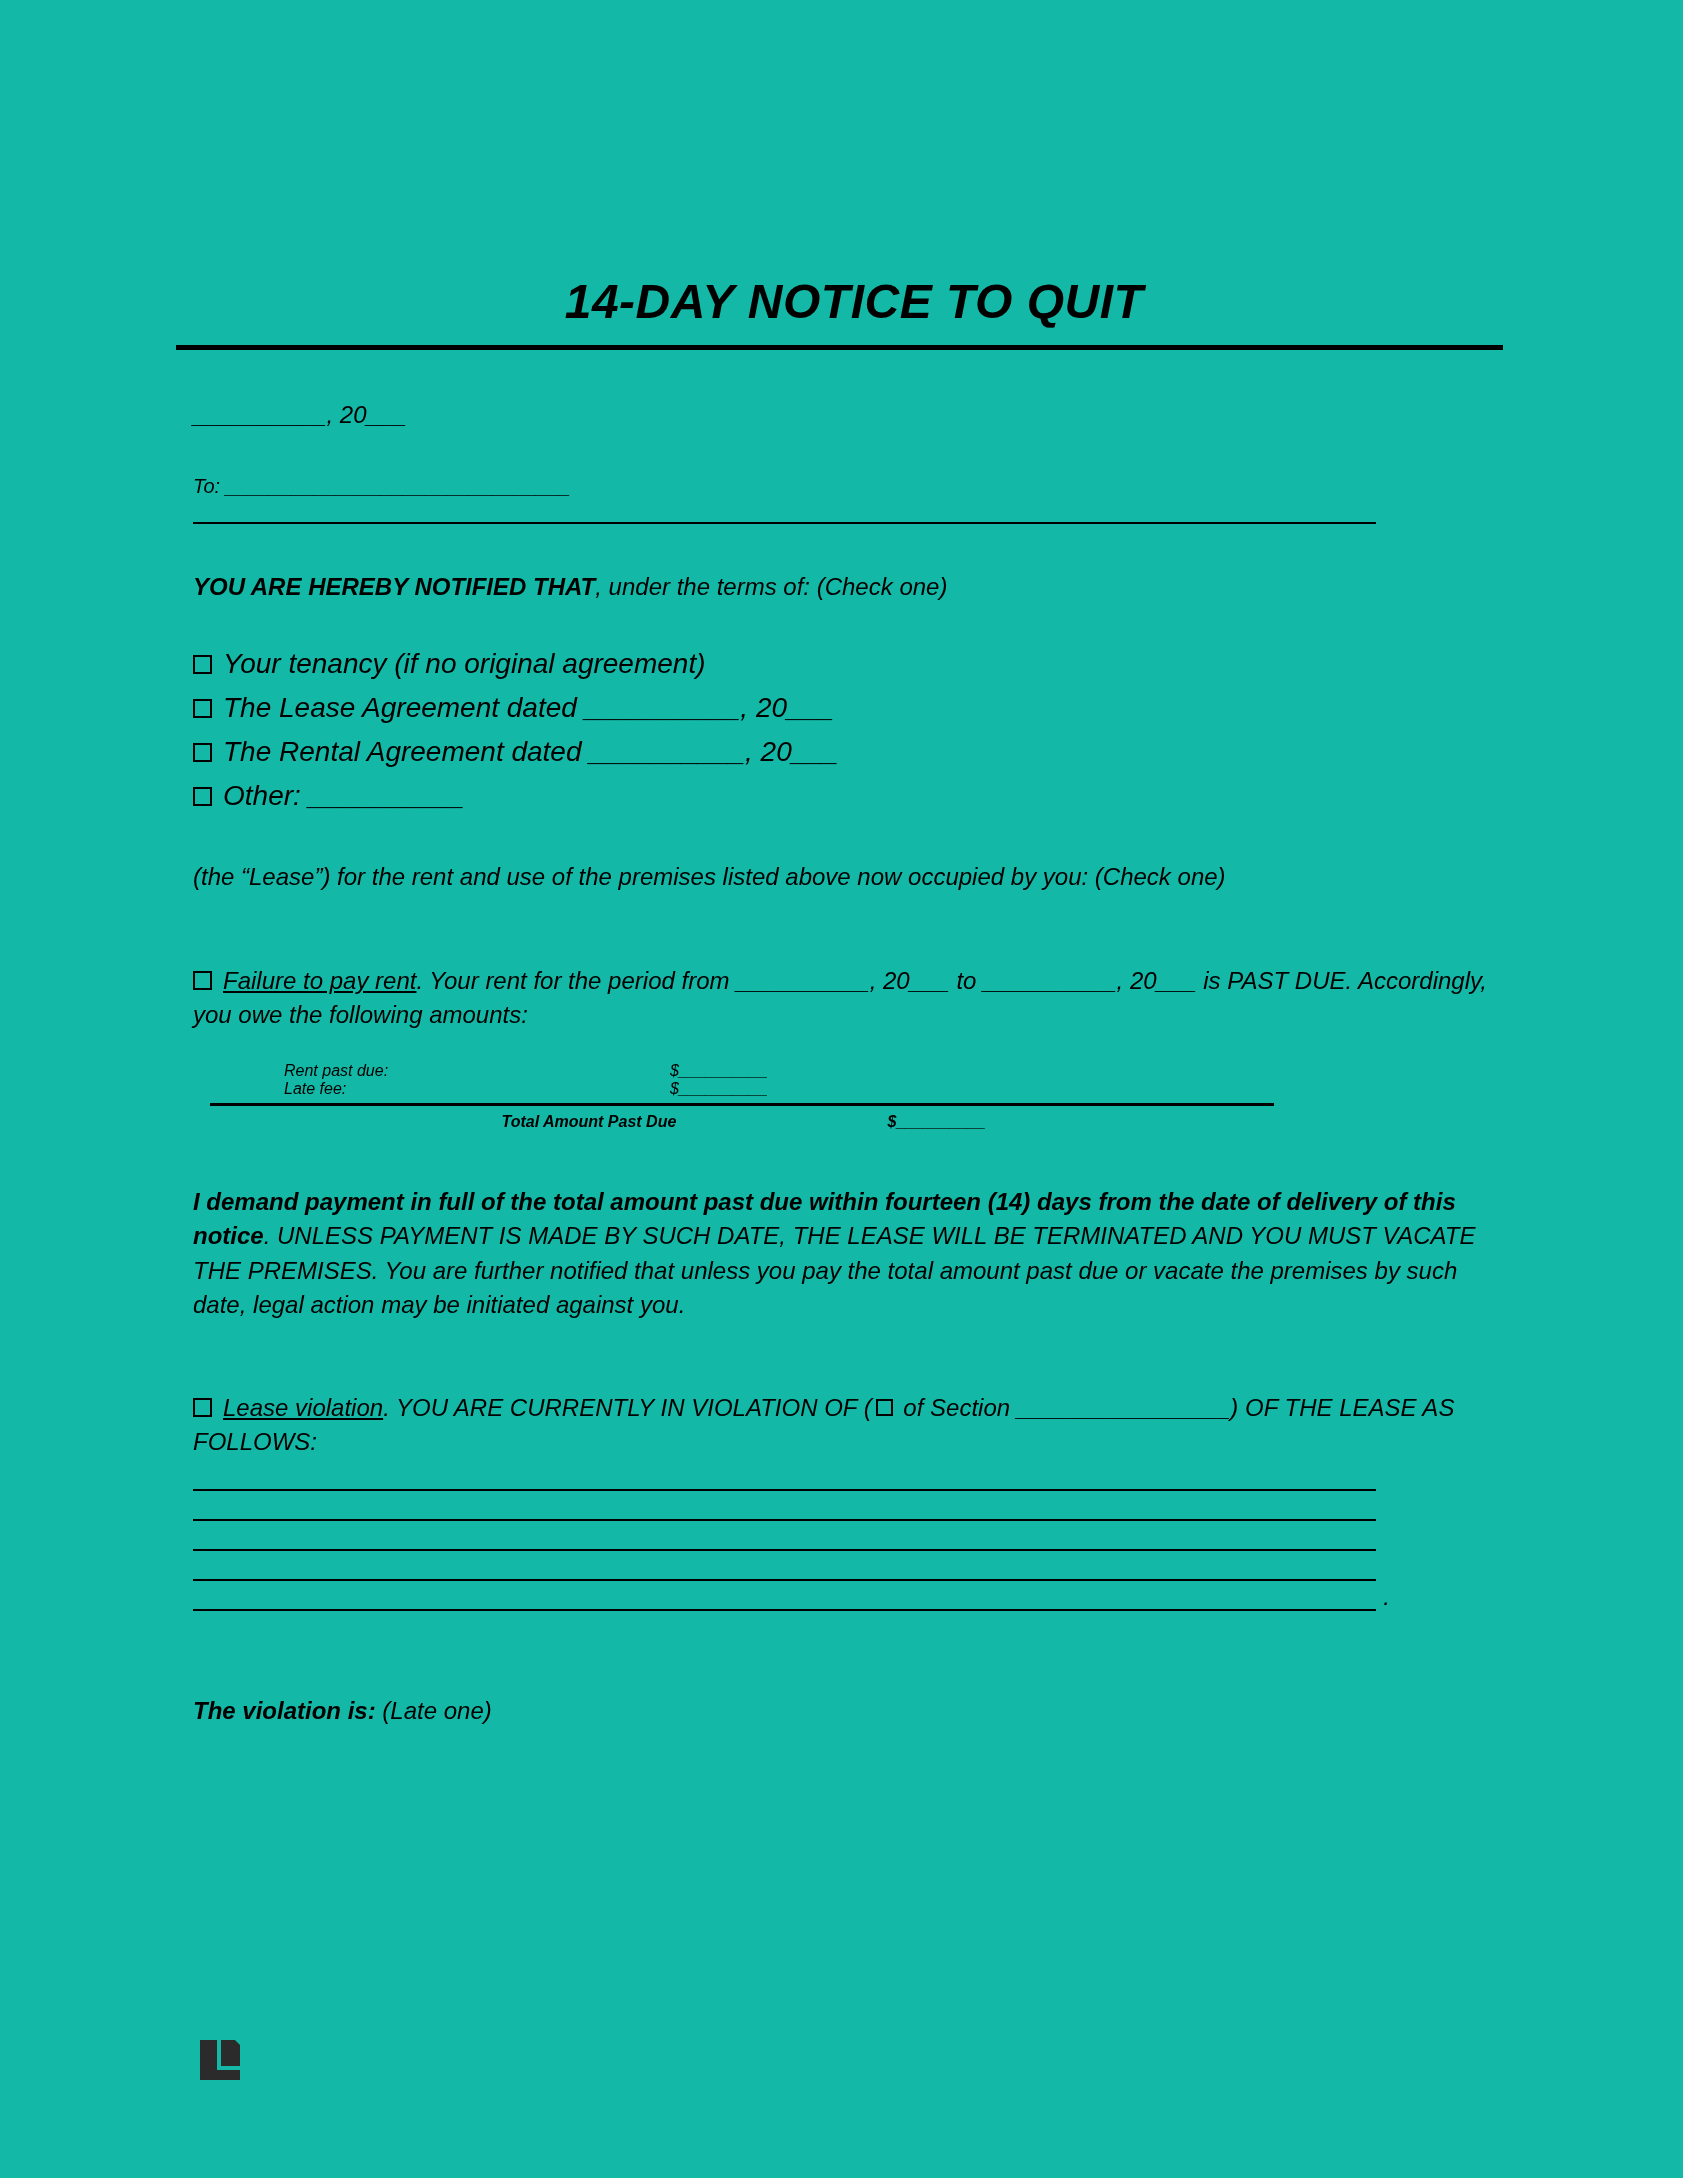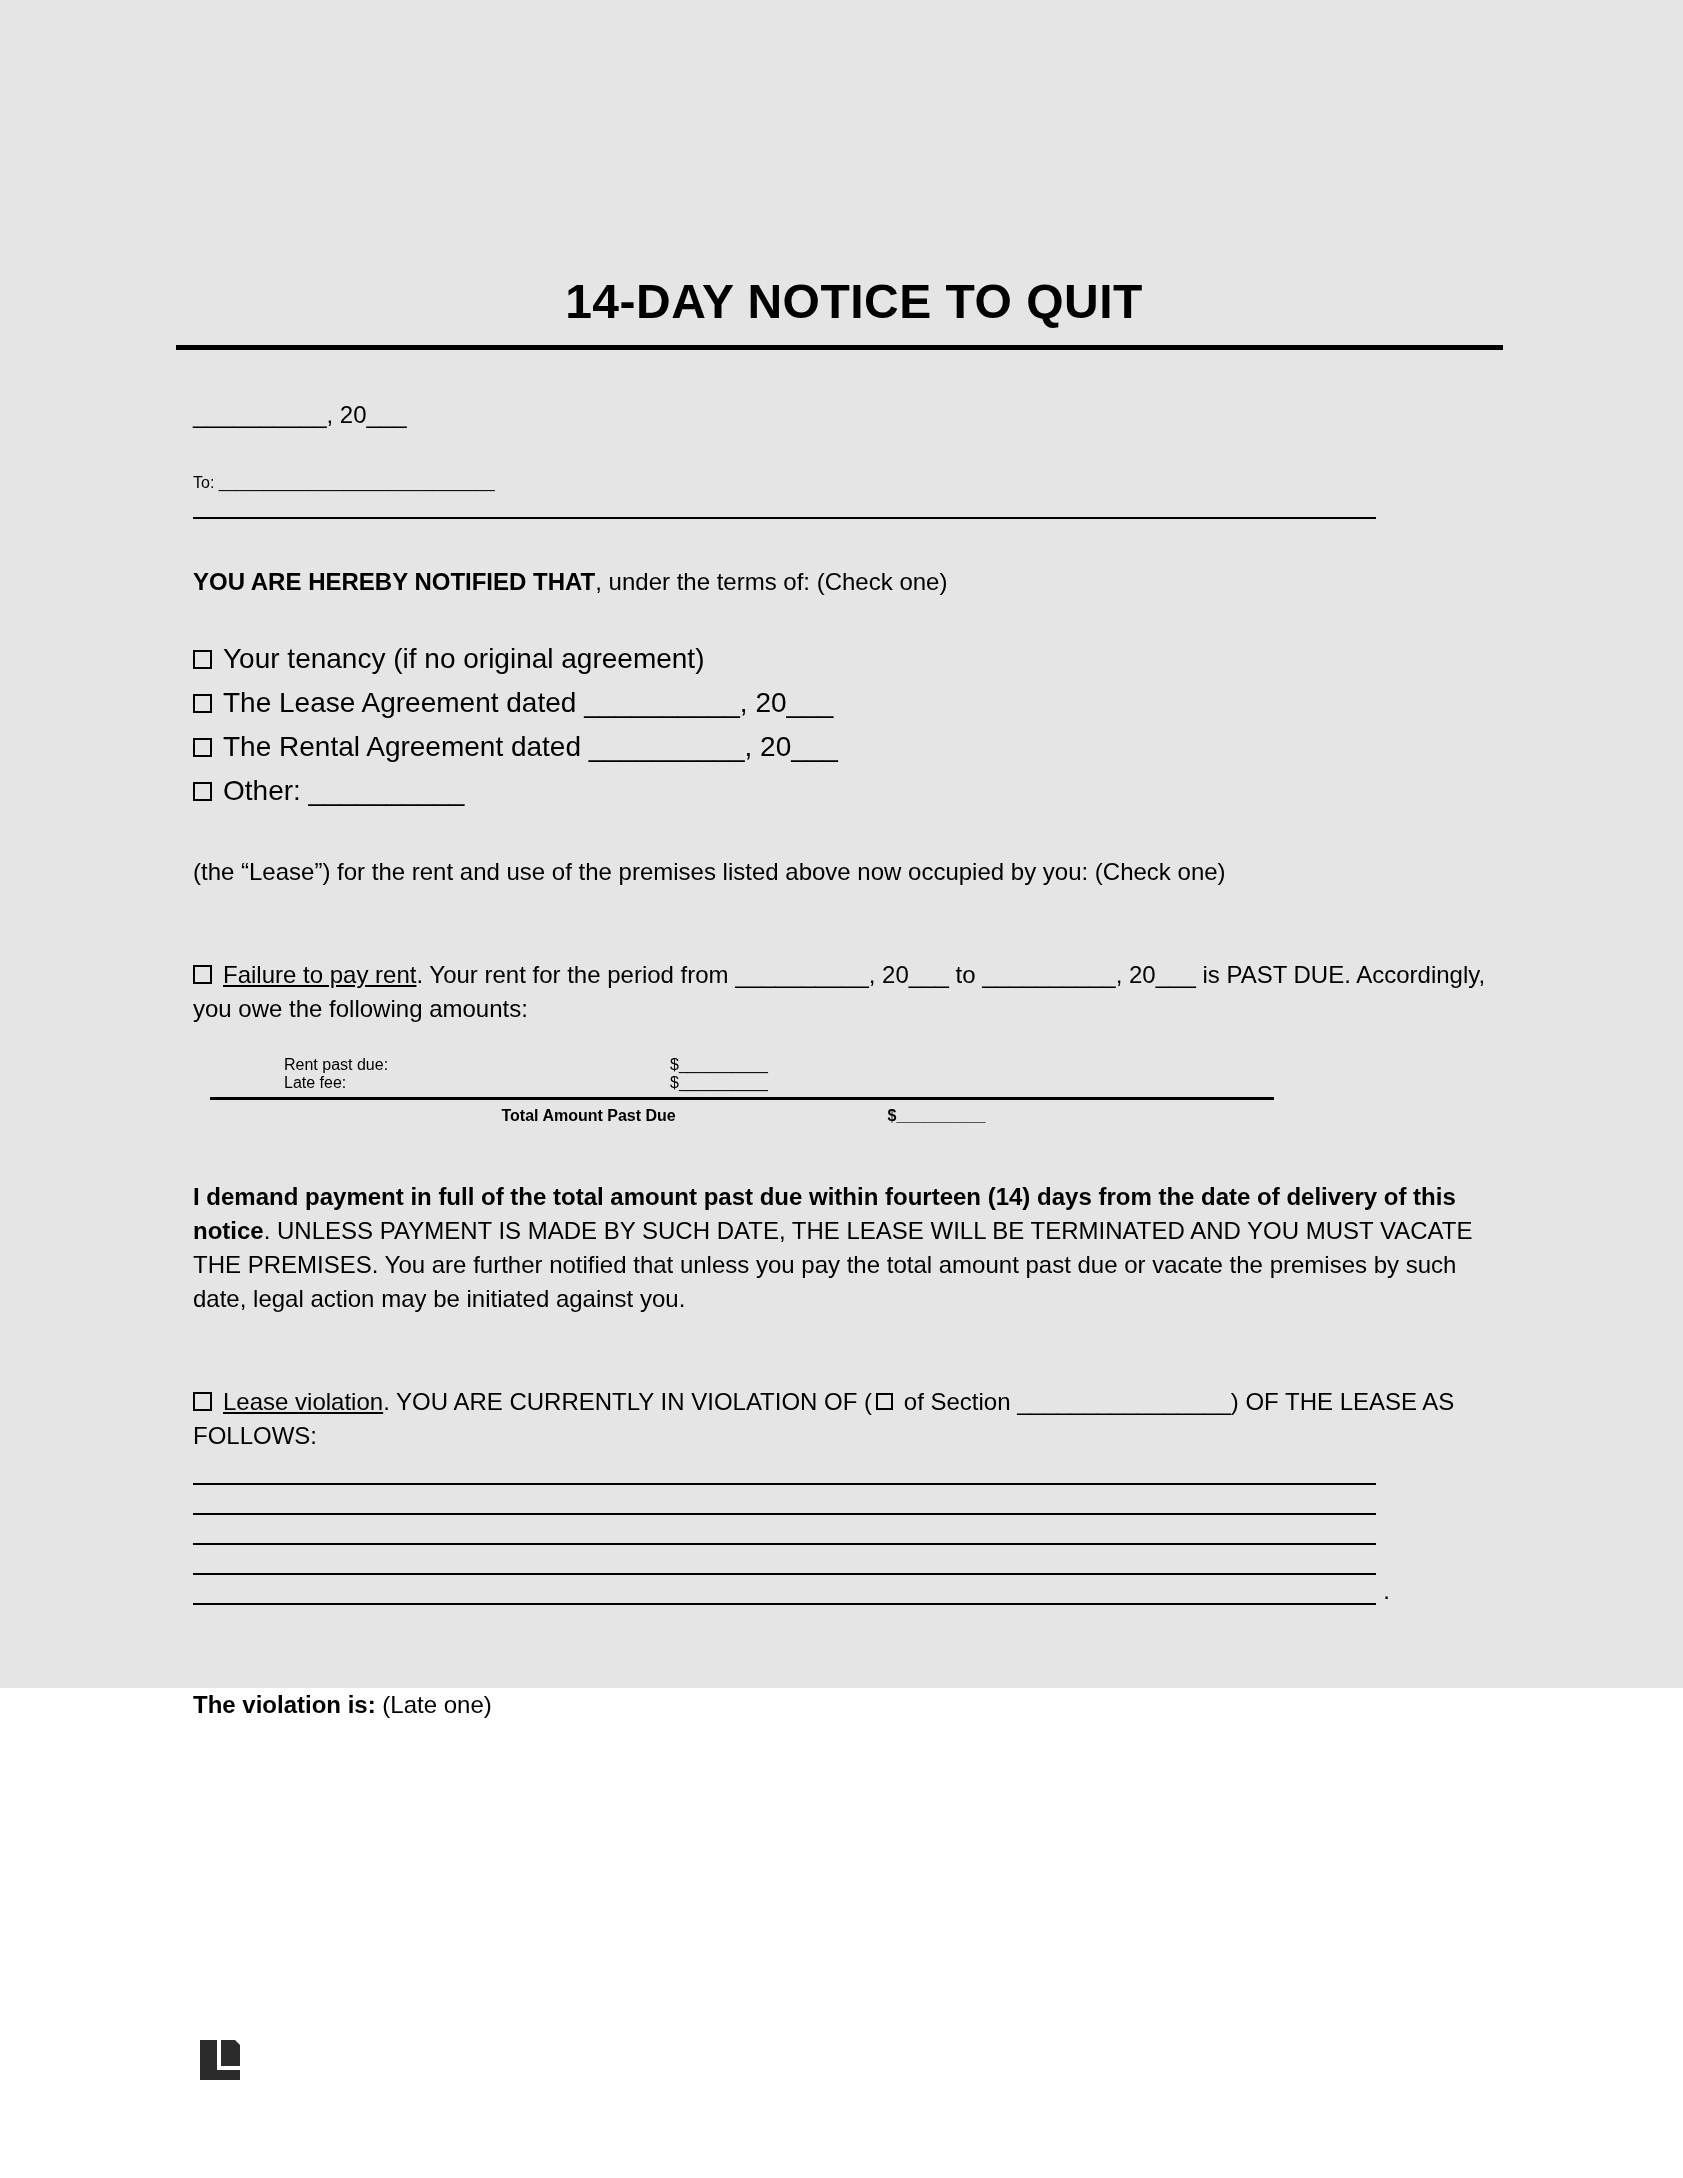--- a/index.html
+++ b/index.html
@@ -10,23 +10,24 @@
   body {
     width: 1683px;
     height: 2178px;
     font-family: "Liberation Sans", sans-serif;
     color: #000000;
     -webkit-font-smoothing: antialiased;
   }
   .page {
     position: relative;
     width: 1683px;
-    height: 1688px;
-    background: #e5e5e5;
+    height: 2178px;
+    background: #14b8a6;
     box-sizing: border-box;
+    font-style: italic;
   }
   .content {
     position: absolute;
     left: 193px;
     top: 0;
     width: 1312px;
   }
 
   
   .title-block {
@@ -63,21 +64,21 @@
   .spacer-70 { height: 69px; }
   .spacer-84 { height: 83px; }
 
   
   .date-line {
     margin-top: 48px;
     font-size: 24px;
     line-height: 1.4;
   }
 
-  .to-line { margin-top: 40px; font-size: 16px; }
+  .to-line { margin-top: 40px; font-size: 20px; }
   .rental-label { margin-top: 40px; font-size: 24px; }
 
   .full-rule {
     margin-top: 22px;
     width: 1183px;
     height: 2px;
     background: #000000;
   }
 
   

